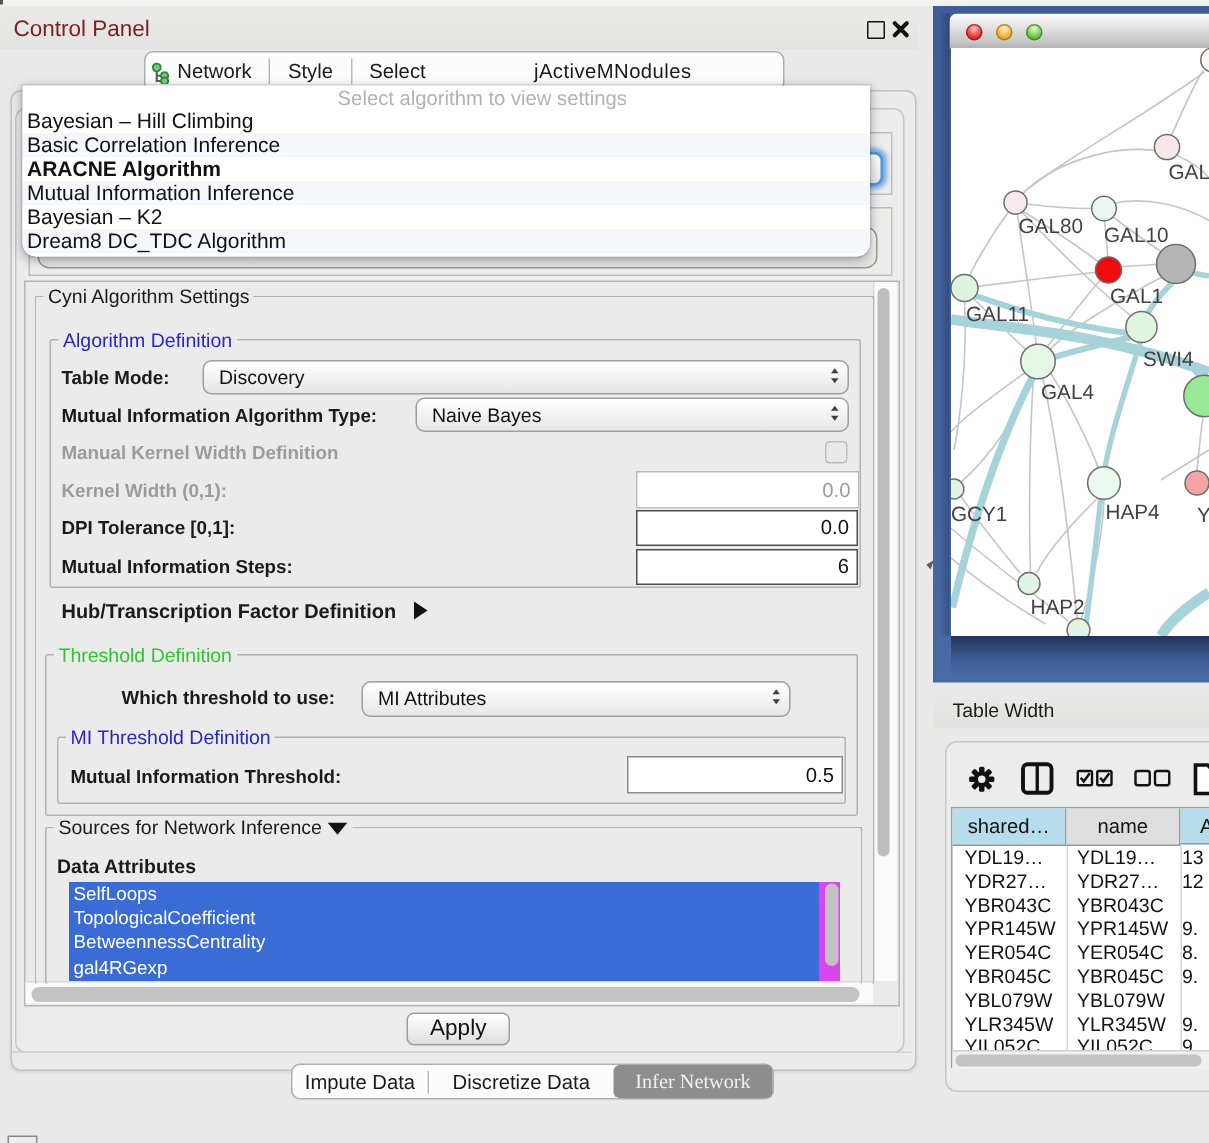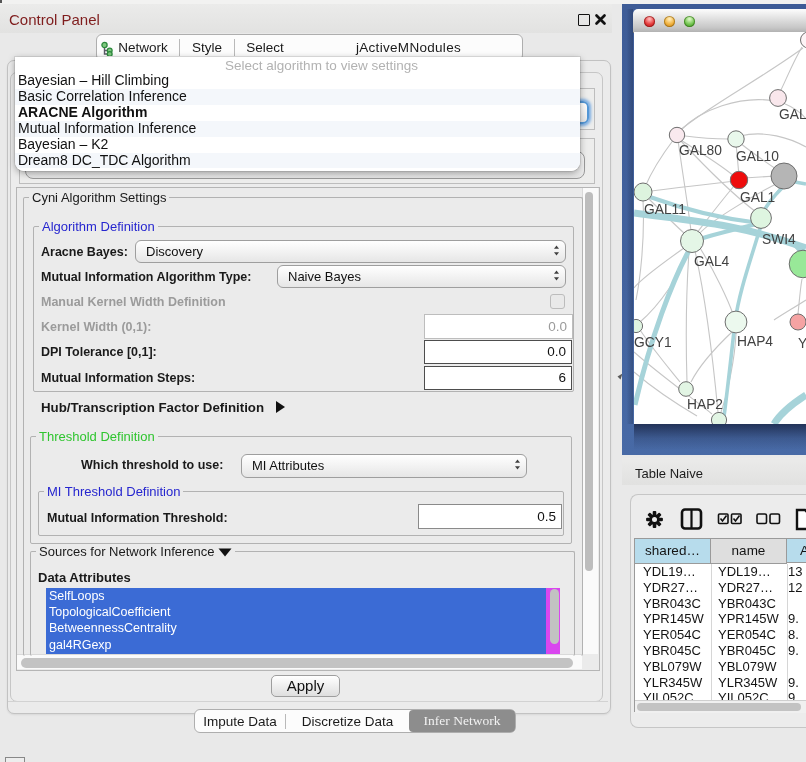--- a/index.html
+++ b/index.html
@@ -38,21 +38,21 @@
 
 <div class="abs" style="left:17px;top:654px;width:565px;height:14px;background:#fafafa;border-top:1px solid #d9d9d9;"></div>
 <div class="abs" style="left:21px;top:657.5px;width:552px;height:10px;background:#c3c3c3;border-radius:5px;"></div>
 
 <div class="abs" style="left:23px;top:197px;width:558px;height:458px;border:1px solid #b2b2b2;border-radius:2px;border-bottom:none;"></div>
 <div class="tbt" style="left:29px;top:191px;color:#1a1a1a;">Cyni Algorithm Settings</div>
 
 <div class="tb" style="left:33px;top:226px;width:539px;height:164px;"></div>
 <div class="tbt" style="left:39px;top:220px;color:#2626cf;">Algorithm Definition</div>
 
-<div class="abs lbl" style="left:41px;top:245px;">Aracne Bayes:</div>
+<div class="abs lbl" style="left:41px;top:245px;">Table Mode:</div>
 <div class="abs" style="left:135px;top:240px;width:429px;height:21px;background:linear-gradient(#ffffff,#e6e6e6);border:1px solid #9e9e9e;border-radius:6px;"></div>
 <div class="abs" style="left:146px;top:244px;font-size:13px;color:#111;">Discovery</div>
 <svg class="abs" style="left:552px;top:244px;" width="9" height="13" viewBox="0 0 9 13">
     <path d="M4.5 1.5 L7 4.8 H2 Z" fill="#3f3f3f"></path>
     <path d="M4.5 11.5 L2 8.2 H7 Z" fill="#3f3f3f"></path>
   </svg>
 
 <div class="abs lbl" style="left:41px;top:270px;">Mutual Information Algorithm Type:</div>
 <div class="abs" style="left:277px;top:265px;width:287px;height:21px;background:linear-gradient(#ffffff,#e6e6e6);border:1px solid #9e9e9e;border-radius:6px;"></div>
 <div class="abs" style="left:288px;top:269px;font-size:13px;color:#111;">Naive Bayes</div>
@@ -155,21 +155,21 @@
 <div class="abs" style="left:622px;top:9px;width:11px;height:415px;background:linear-gradient(90deg,rgba(0,0,0,0) 40%,rgba(10,14,30,0.25));"></div>
 
 <div class="abs" style="left:633px;top:9px;width:173px;height:23px;background:linear-gradient(#fdfdfd 0%,#e2e2e2 40%,#c6c6c6 82%,#b2b2b2 100%);border-bottom:1px solid #7e7e7e;border-radius:5px 0 0 0;"></div>
 <div class="abs" style="left:643.5px;top:15.5px;width:11px;height:11px;border-radius:50%;background:radial-gradient(circle at 50% 28%,#ffb0b0 8%,#e43b3b 55%,#b81e1e);box-shadow:inset 0 0 0 1px rgba(120,10,10,0.55);"></div>
 <div class="abs" style="left:663.5px;top:15.5px;width:11px;height:11px;border-radius:50%;background:radial-gradient(circle at 50% 28%,#ffe9b0 8%,#f0b03c 55%,#c9821a);box-shadow:inset 0 0 0 1px rgba(130,90,10,0.55);"></div>
 <div class="abs" style="left:683.5px;top:15.5px;width:11px;height:11px;border-radius:50%;background:radial-gradient(circle at 50% 28%,#d4f4bc 8%,#72c450 55%,#3f9420);box-shadow:inset 0 0 0 1px rgba(40,100,15,0.55);"></div>
 
 <div class="abs" style="left:634px;top:32px;width:172px;height:392px;background:#fff;"></div>
 
 <div class="abs" style="left:622px;top:458px;width:184px;height:27px;background:linear-gradient(#ebebea,#e1e1e0);"></div>
-<div class="abs" style="left:635px;top:466px;font-size:13px;color:#1c1c1c;">Table Naive</div>
+<div class="abs" style="left:635px;top:466px;font-size:13px;color:#1c1c1c;">Table Width</div>
 
 <div class="abs" style="left:630px;top:494px;width:176px;height:232px;background:#ececec;border:1px solid #c6c6c6;border-radius:8px 0 0 8px;border-right:none;"></div>
 
 <svg class="abs" style="left:644px;top:508px;" width="162" height="24" viewBox="0 0 162 24">
 
   <g transform="translate(10.5,11.5)">
     <g fill="#111">
       <circle r="5.2"></circle>
       <g>
         <rect x="-1.8" y="-8.4" width="3.6" height="16.8" rx="1"></rect>

